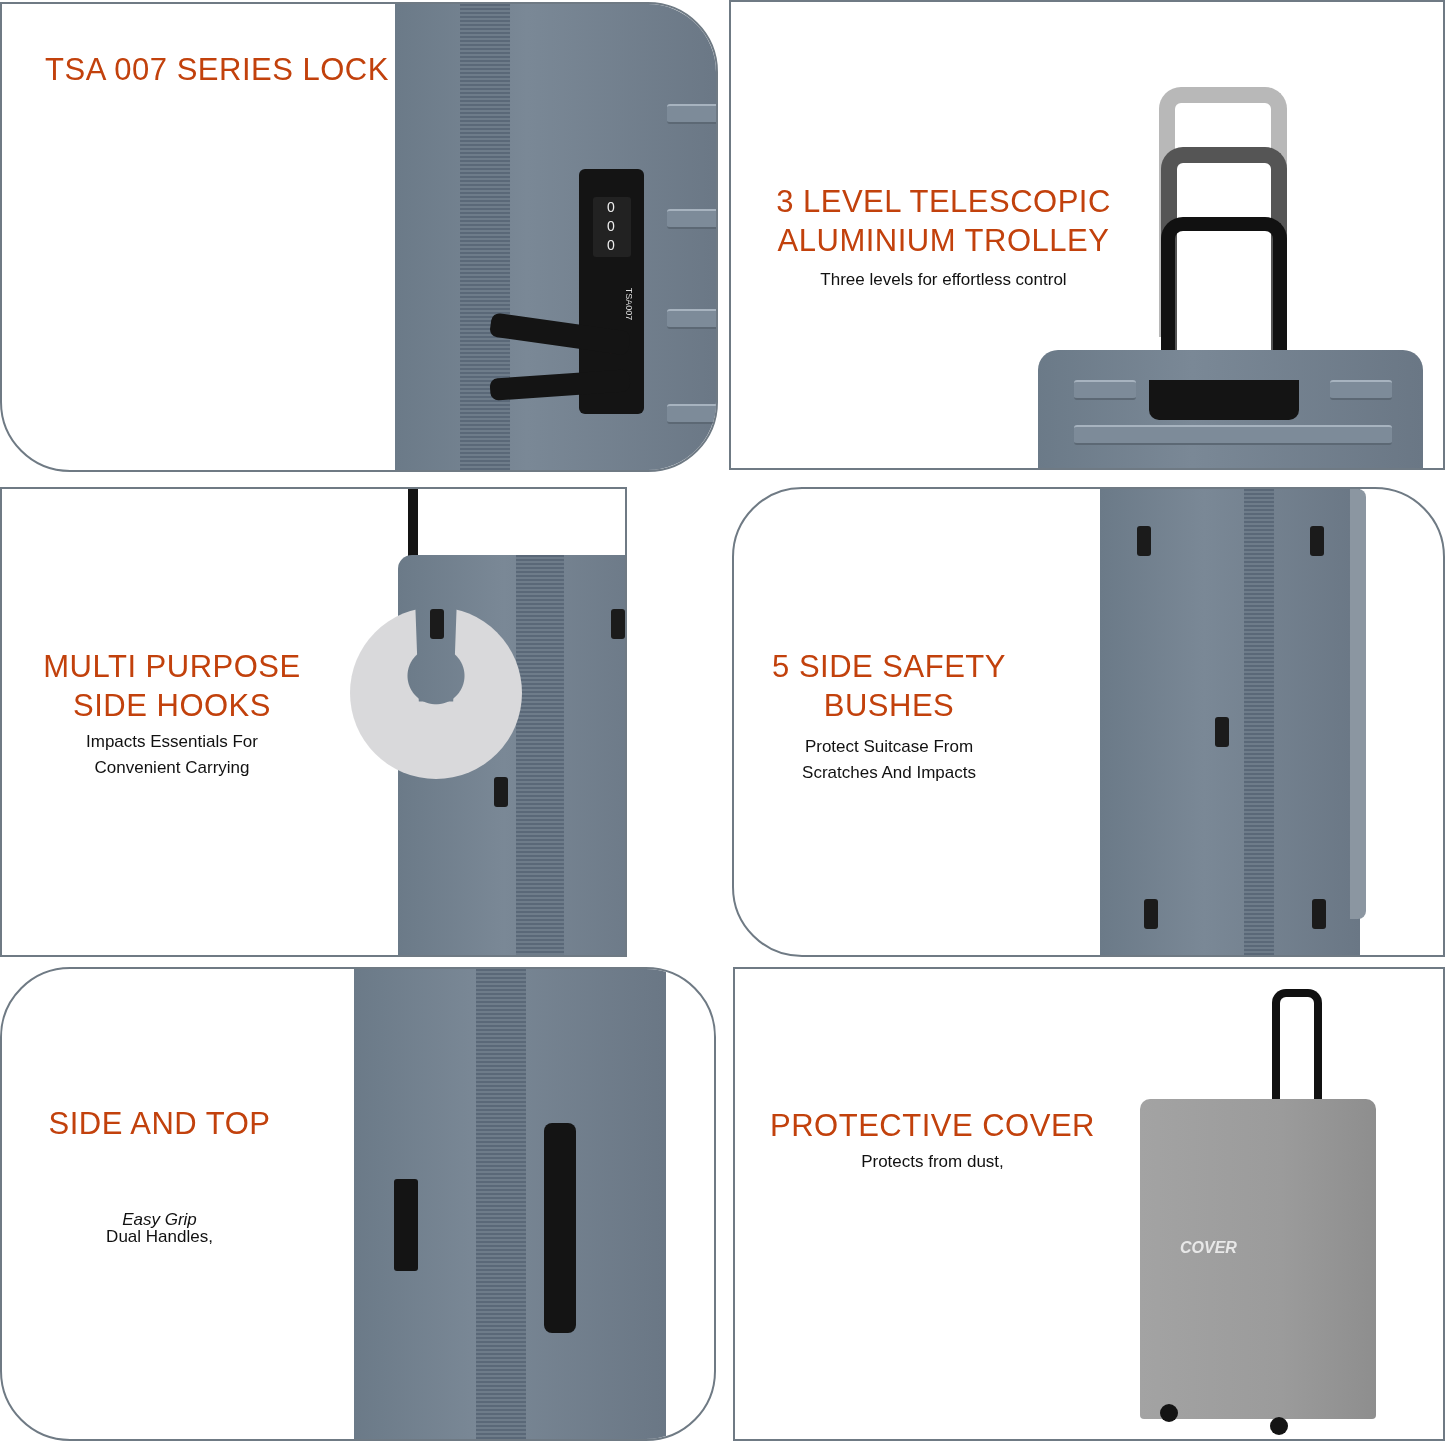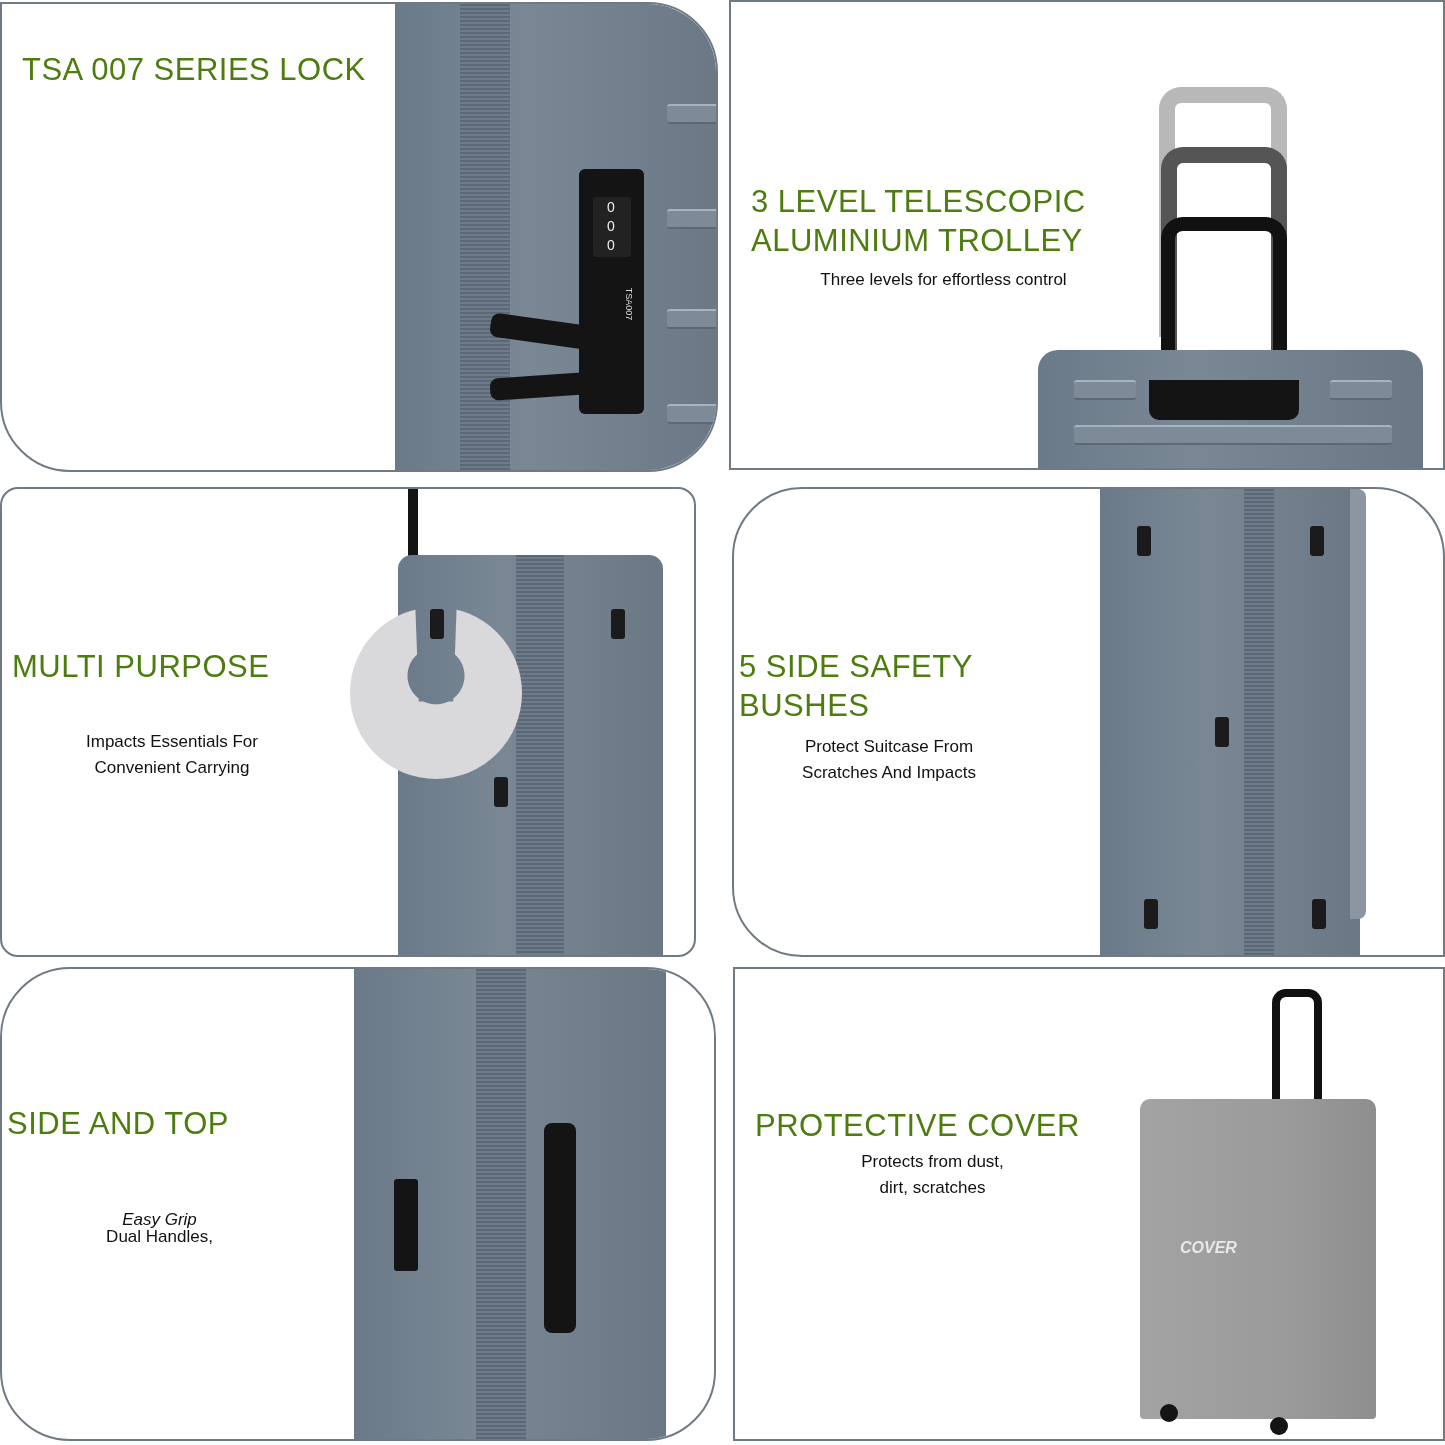--- a/index.html
+++ b/index.html
@@ -1,18 +1,18 @@
 <!DOCTYPE html>
 <html><head>
 <meta charset="utf-8">
 <style>
   html,body{margin:0;padding:0;background:#fff;}
   body{width:1445px;height:1445px;position:relative;overflow:hidden;font-family:"Liberation Sans","DejaVu Sans",sans-serif;color:#111;}
   .panel{position:absolute;box-sizing:border-box;border:2px solid #6f7a84;background:#fff;overflow:hidden;}
-  .title{position:absolute;font-size:31px;line-height:39px;letter-spacing:0.5px;color:#4d7c0f;font-weight:400;}
+  .title{position:absolute;text-align:center;font-size:31px;line-height:39px;letter-spacing:0.5px;color:#c2410c;font-weight:400;}
   .sub{position:absolute;text-align:center;font-size:17px;line-height:26px;color:#111;}
   .case{position:absolute;background:linear-gradient(90deg,#6b7a88,#7a8896 40%,#6a7785);}
   .rib{position:absolute;height:20px;background:#7d8b99;border-top:2px solid #a7b3bf;border-bottom:2px solid #5c6874;border-radius:3px;box-sizing:border-box;}
   .zip{position:absolute;background:repeating-linear-gradient(0deg,#5a6878 0 2px,#6e7c8a 2px 4px);}
   .hook{position:absolute;width:14px;height:30px;background:#1b1b1b;border-radius:3px;}
   .black{position:absolute;background:#141414;}
 </style>
 </head>
 <body>
 
@@ -46,31 +46,32 @@
     <div class="rib" style="left:36px;top:30px;width:62px;"></div>
     <div class="rib" style="left:292px;top:30px;width:62px;"></div>
     <div class="rib" style="left:36px;top:75px;width:318px;"></div>
     <div class="black" style="left:111px;top:30px;width:150px;height:40px;border-radius:0 0 10px 10px;"></div>
   </div>
   <div class="title" style="left:20px;top:180px;width:385px;">3 LEVEL TELESCOPIC</div>
   <div class="title" style="left:20px;top:219px;width:385px;">ALUMINIUM TROLLEY</div>
   <div class="sub" style="left:20px;top:265px;width:385px;">Three levels for effortless control</div>
 </div>
 
-<div class="panel" style="left:0;top:487px;width:696px;height:470px;border-radius:18px;">
+<div class="panel" style="left:0;top:487px;width:627px;height:470px;">
   <div class="black" style="left:406px;top:0;width:10px;height:80px;"></div>
   <div class="case" style="left:396px;top:66px;width:265px;height:410px;border-radius:14px 14px 0 0;">
     <div class="zip" style="left:118px;top:0;width:48px;height:410px;"></div>
   </div>
   <div id="ribs-hooks"></div>
   <div class="hook" style="left:428px;top:120px;"></div>
   <div class="hook" style="left:609px;top:120px;"></div>
   <div class="hook" style="left:492px;top:288px;"></div>
   <div style="position:absolute;left:348px;top:118px;width:172px;height:172px;border-radius:50%;background:radial-gradient(circle at 50% 40%,transparent 0 28px,#d9d9db 29px);clip-path:polygon(0 0,38% 0,40% 55%,60% 55%,62% 0,100% 0,100% 100%,0 100%);"></div>
   <div class="title" style="left:10px;top:158px;width:320px;">MULTI PURPOSE</div>
+  <div class="title" style="left:10px;top:197px;width:320px;">SIDE HOOKS</div>
   <div class="sub" style="left:10px;top:240px;width:320px;">Impacts Essentials For</div>
   <div class="sub" style="left:10px;top:266px;width:320px;">Convenient Carrying</div>
 </div>
 
 <div class="panel" style="left:732px;top:487px;width:713px;height:470px;border-radius:70px 70px 0 70px;">
   <div class="case" style="left:366px;top:0;width:260px;height:470px;">
     <div class="zip" style="left:144px;top:0;width:30px;height:470px;"></div>
     <div style="position:absolute;left:250px;top:0;width:16px;height:430px;background:#8b96a1;border-radius:0 8px 8px 0;"></div>
   </div>
   <div class="hook" style="left:403px;top:37px;"></div>
@@ -97,14 +98,13 @@
 
 <div class="panel" style="left:733px;top:967px;width:712px;height:474px;">
   <div style="position:absolute;left:537px;top:20px;width:50px;height:120px;border:8px solid #111;border-bottom:none;border-radius:14px 14px 0 0;box-sizing:border-box;"></div>
   <div style="position:absolute;left:405px;top:130px;width:236px;height:320px;background:linear-gradient(90deg,#a3a3a3,#9b9b9b 60%,#8e8e8e);border-radius:10px 10px 4px 4px;">
     <span style="position:absolute;left:40px;top:140px;color:#e8e8e8;font-size:16px;font-weight:700;font-style:italic;">COVER</span>
   </div>
   <div class="black" style="left:425px;top:435px;width:18px;height:18px;border-radius:50%;"></div>
   <div class="black" style="left:535px;top:448px;width:18px;height:18px;border-radius:50%;"></div>
   <div class="title" style="left:20px;top:137px;width:355px;">PROTECTIVE COVER</div>
   <div class="sub" style="left:20px;top:180px;width:355px;">Protects from dust,</div>
-  <div class="sub" style="left:20px;top:206px;width:355px;">dirt, scratches</div>
 </div>
 
 </body></html>

